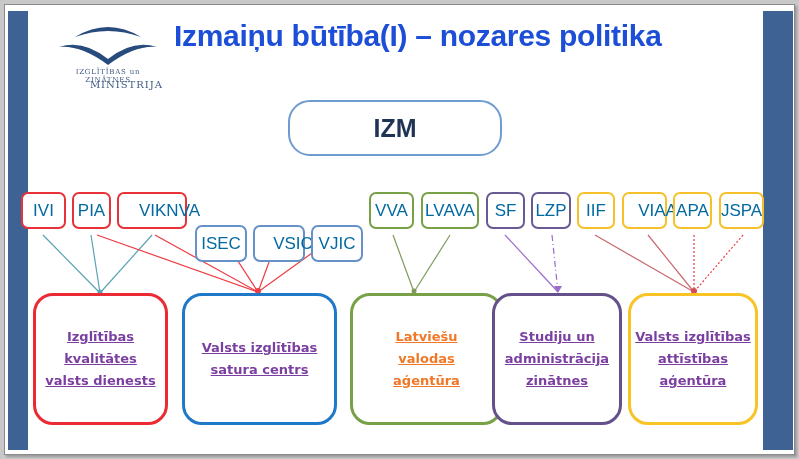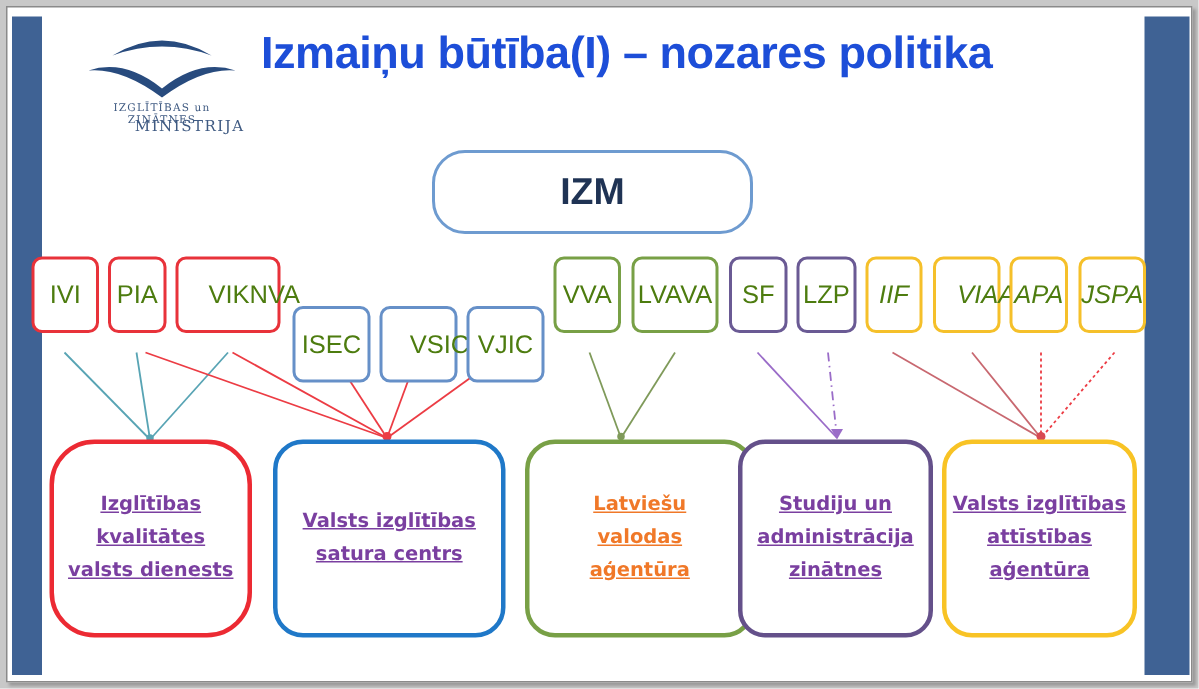--- a/index.html
+++ b/index.html
@@ -5,26 +5,26 @@
   html, body { margin:0; padding:0; }
   body { width:799px; height:459px; background:#c8c8c8; position:relative; overflow:hidden; font-family:"DejaVu Sans", sans-serif; }
   .slide { position:absolute; left:4px; top:4px; width:789px; height:449px; background:#ffffff; border:1px solid #8a8a8a; box-shadow:2px 2px 2px #9a9a9a; }
   .bar-left { position:absolute; left:3px; top:6px; width:20px; height:439px; background:#3f6294; }
   .bar-right { position:absolute; left:758px; top:6px; width:30px; height:439px; background:#3f6294; }
   .logo { position:absolute; left:48px; top:10px; width:110px; height:80px; }
   .logo-text1 { position:absolute; left:0; top:53px; width:110px; text-align:center; font-family:"DejaVu Serif", serif; font-size:7px; letter-spacing:0.8px; color:#3f5a82; }
   .logo-text2 { position:absolute; left:0; top:64px; width:110px; text-align:right; font-family:"DejaVu Serif", serif; font-size:10px; letter-spacing:1px; color:#3f5a82; }
   .title { position:absolute; left:169px; top:14px; font-family:Liberation Sans, sans-serif; font-weight:bold; font-size:30px; color:#1d4ed8; white-space:nowrap; letter-spacing:-0.3px; }
   .izm { position:absolute; left:267px; top:95px; width:214px; height:56px; border:2px solid #6e9bd0; border-radius:22px; display:flex; align-items:center; justify-content:center; font-family:"Liberation Sans", sans-serif; font-weight:bold; font-size:25px; color:#1f3354; box-sizing:border-box;margin-left:16px; }
-  .small { position:absolute; top:166px; height:51px; border:2px solid; border-radius:7px; box-sizing:border-box; display:flex; align-items:center; justify-content:center; font-family:"Liberation Sans", sans-serif; font-size:17px; color:#4d7c0f; background:#fff; white-space:nowrap; overflow:visible; }
+  .small { position:absolute; top:187px; height:37px; border:2px solid; border-radius:7px; box-sizing:border-box; display:flex; align-items:center; justify-content:center; font-family:"Liberation Sans", sans-serif; font-size:17px; color:#0369a1; background:#fff; white-space:nowrap; overflow:visible; }
   .c-red { border-color:#e8323a; }
   .c-blue { border-color:#6690c8;margin-top:33px; }
   .c-green { border-color:#78a046; }
   .c-purple { border-color:#6a5a94;text-align:right; }
-  .c-yellow { border-color:#f5c02a;font-style:italic; }
+  .c-yellow { border-color:#f5c02a; }
   .big { position:absolute; top:288px; height:132px; border:3px solid; border-radius:20px; box-sizing:border-box; display:flex; align-items:center; justify-content:center; text-align:center; font-family:"DejaVu Sans", sans-serif; font-weight:bold; font-size:13px; line-height:22px; text-decoration:underline; background:#fff; }
   .b-red { border-color:#ec2a33; }
   .b-blue { border-color:#1f78c8; }
   .b-green { border-color:#78a046; }
   .b-purple { border-color:#64508a; }
   .b-yellow { border-color:#f8c325; }
   .t-purple { color:#7a3fa0; }
   .t-orange { color:#f07828; }
   .lines { position:absolute; left:0; top:0; width:789px; height:449px; pointer-events:none; }
 </style>
@@ -97,41 +97,41 @@
   <div class="small c-blue" style="left:306px;width:52px;">VJIC</div>
   <div class="small c-green" style="left:364px;width:45px;">VVA</div>
   <div class="small c-green" style="left:416px;width:58px;">LVAVA</div>
   <div class="small c-purple" style="left:481px;width:39px;">SF</div>
   <div class="small c-purple" style="left:526px;width:40px;">LZP</div>
   <div class="small c-yellow" style="left:572px;width:38px;">IIF</div>
   <div class="small c-yellow" style="left:617px;width:45px;padding-left:26px;">VIAA</div>
   <div class="small c-yellow" style="left:668px;width:39px;">APA</div>
   <div class="small c-yellow" style="left:714px;width:45px;">JSPA</div>
 
-  <div class="big b-red t-purple" style="left:28px;width:135px;border-radius:30px;">
+  <div class="big b-red t-purple" style="left:28px;width:135px;">
     <div>
       <div>Izglītības</div>
       <div>kvalitātes</div>
       <div>valsts dienests</div>
     </div>
   </div>
   <div class="big b-blue t-purple" style="left:177px;width:155px;">
     <div>
       <div>Valsts izglītības</div>
       <div>satura centrs</div>
     </div>
   </div>
   <div class="big b-green t-orange" style="left:345px;width:153px;">
     <div>
       <div>Latviešu</div>
       <div>valodas</div>
       <div>aģentūra</div>
     </div>
   </div>
-  <div class="big b-purple t-purple" style="left:487px;width:130px;border-radius:18px;">
+  <div class="big b-purple t-purple" style="left:487px;width:130px;">
     <div>
       <div>Studiju un</div>
       <div>administrācija</div>
       <div>zinātnes</div>
     </div>
   </div>
   <div class="big b-yellow t-purple" style="left:623px;width:130px;">
     <div>
       <div>Valsts izglītības</div>
       <div>attīstības</div>

